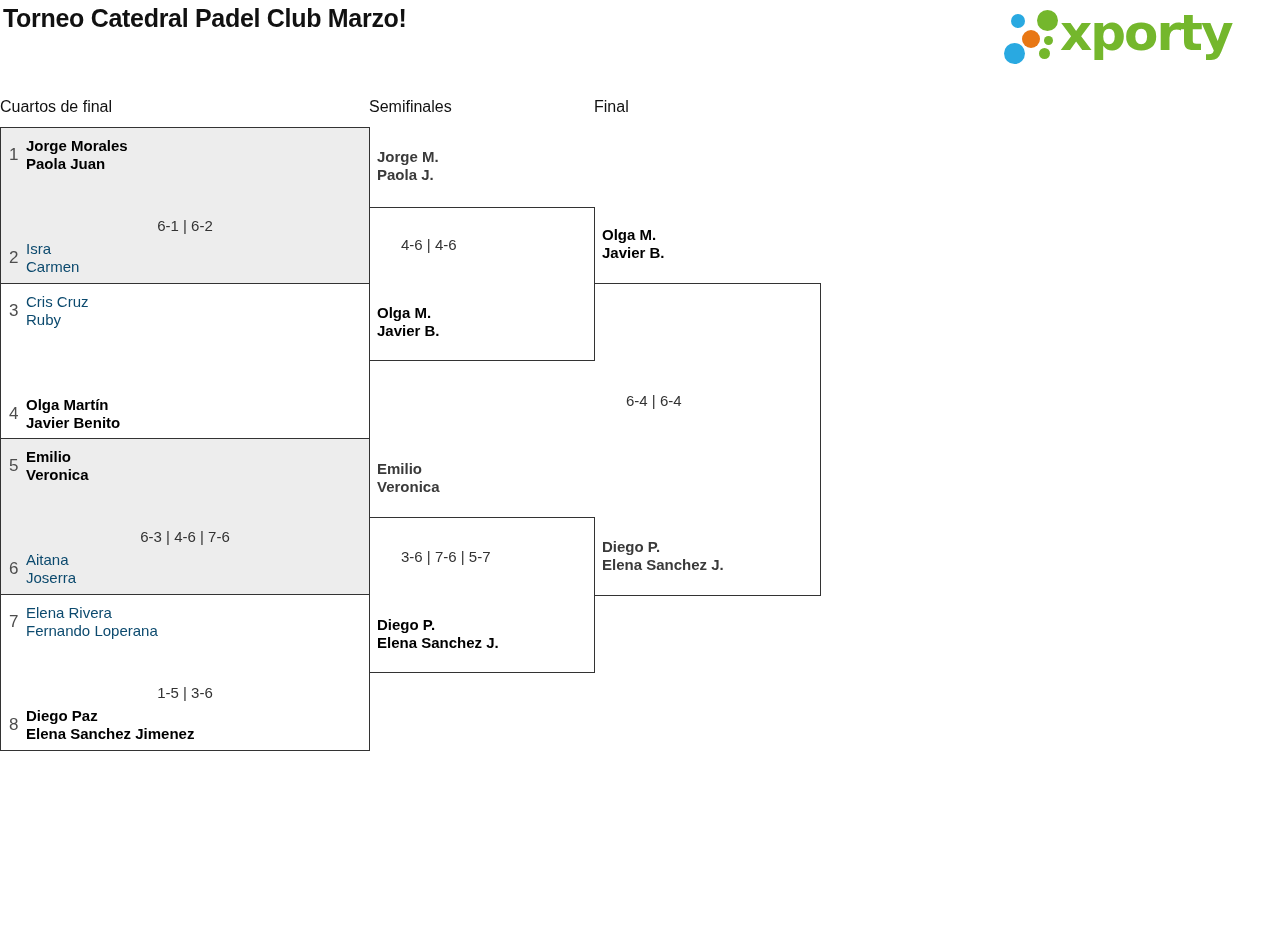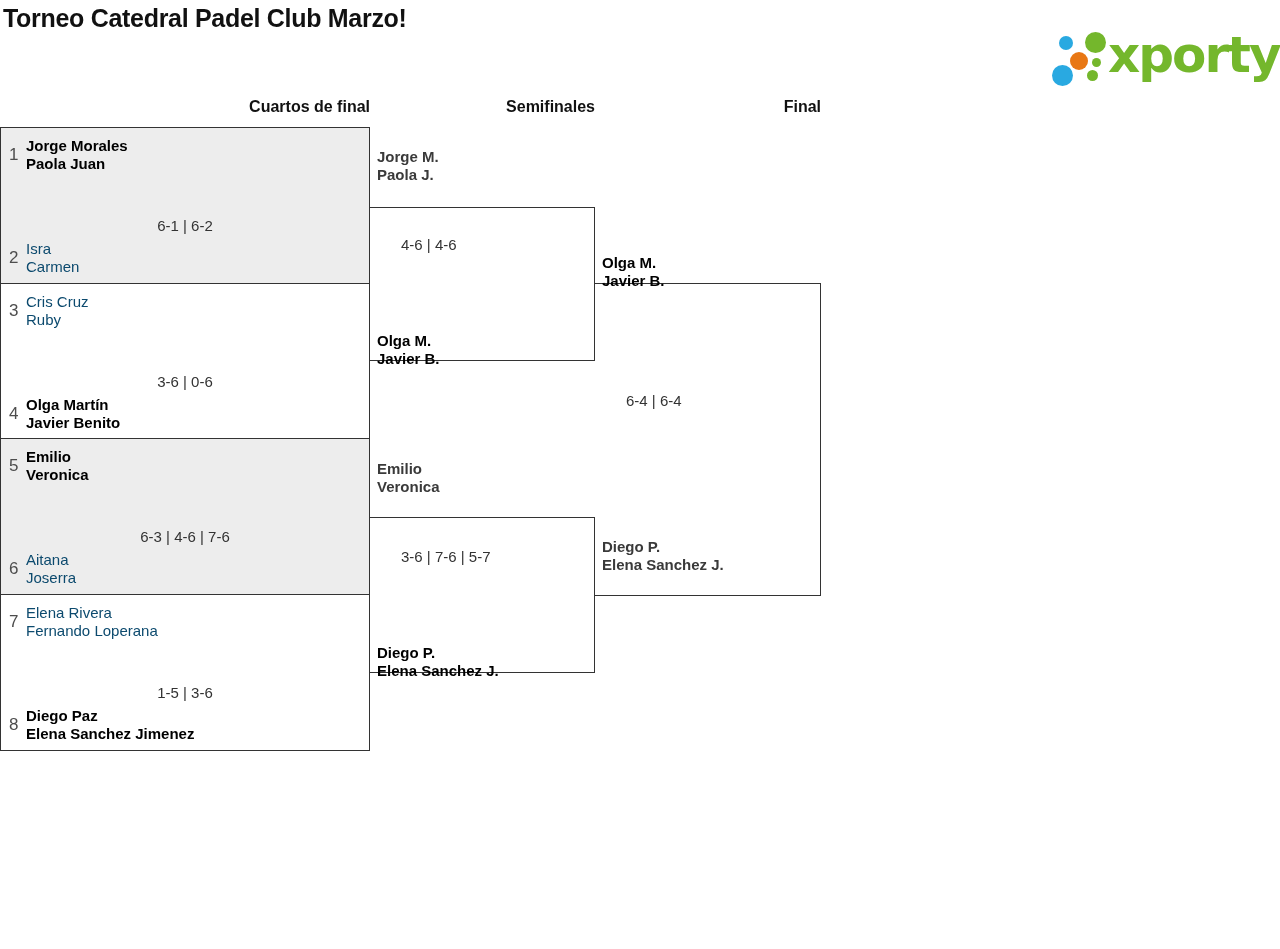--- a/index.html
+++ b/index.html
@@ -9,47 +9,47 @@
     font-family: "Liberation Sans", "DejaVu Sans", sans-serif;
     color: #111;
     overflow: hidden;
   }
   .canvas { position: relative; width: 1280px; height: 776px; }
 
   
   .title { position: absolute; left: 3px; top: 2px; font-size: 25px; font-weight: 700; line-height: 33px; letter-spacing: -0.3px; color: #111; }
 
   
-  .logo { position: absolute; left: 1050px; top: 0; width: 230px; height: 78px; margin-top: 22px; }
+  .logo { position: absolute; left: 1002px; top: 0; width: 230px; height: 78px; }
   .dot { position: absolute; border-radius: 50%; display: block; }
   .logo-text { position: absolute; left: 58px; top: 8px; font-size: 50px; line-height: 1; font-weight: 700; letter-spacing: -2px; color: #74b72c; font-family: "DejaVu Sans", sans-serif; }
 
   
-  .colhead { position: absolute; top: 98px; text-align: right; font-size: 16px; font-weight: 700; color: #111; }
+  .colhead { position: absolute; top: 98px; text-align: left; font-size: 16px; font-weight: 400; color: #111; }
 
   
   .match { position: absolute; left: 0; width: 370px; border: 1px solid #333; background: #ffffff; box-sizing: border-box; }
   .match.shaded { background: #ededed; }
 
   .entry { position: absolute; left: 8px; display: flex; align-items: center; }
   .seed { width: 17px; flex: 0 0 17px; font-size: 17px; font-weight: 400; color: #4d4d4d; }
   .names { font-size: 15px; line-height: 18px; color: #0c4a6e; font-weight: 400; }
   .names.winner { font-weight: 700; color: #000; }
   .entry-top { top: 9px; }
   .entry-bottom { top: 112px; }
 
   .score { position: absolute; left: 0; width: 100%; top: 69px; text-align: center; font-size: 15px; line-height: 18px; color: #333; margin-top: 20px; }
 
   
   .sf-box { position: absolute; left: 369px; width: 226px; border: 1px solid #333; box-sizing: border-box; background: transparent; }
   .final-box { position: absolute; left: 594px; top: 283px; width: 227px; height: 313px; border: 1px solid #333; border-left: none; box-sizing: border-box; background: transparent; }
 
   
   .pair { position: absolute; font-size: 15px; line-height: 18px; color: #3a3a3a; font-weight: 700; }
-  .pair.winner { font-weight: 700; color: #000; margin-top: 28px; }
+  .pair.winner { font-weight: 700; color: #000; }
 
   
   .colscore { position: absolute; text-align: left; font-size: 15px; line-height: 18px; color: #333; margin-left: 32px; }
 </style>
 </head>
 <body>
 
 <div class="canvas">
 
   <div class="title">
@@ -89,21 +89,20 @@
   </div>
 
   <div class="match" style="top:283px;height:156px">
     <div class="entry entry-top">
       <span class="seed">3</span>
       <div class="names">
         <div>Cris Cruz</div>
         <div>Ruby</div>
       </div>
     </div>
-    <div class="score">3-6 | 0-6</div>
     <div class="entry entry-bottom">
       <span class="seed">4</span>
       <div class="names winner">
         <div>Olga Martín</div>
         <div>Javier Benito</div>
       </div>
     </div>
   </div>
 
   <div class="match shaded" style="top:438px;height:157px">

